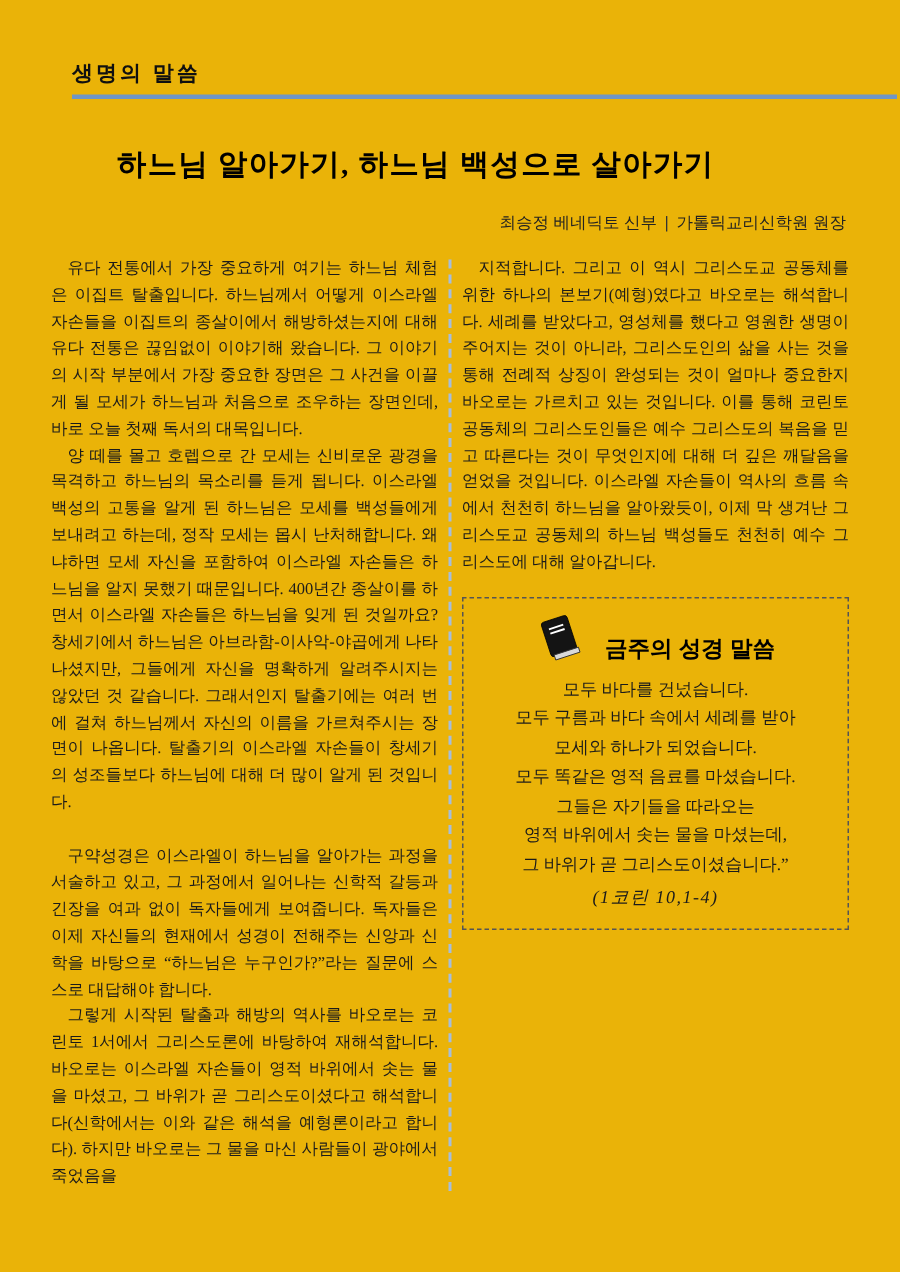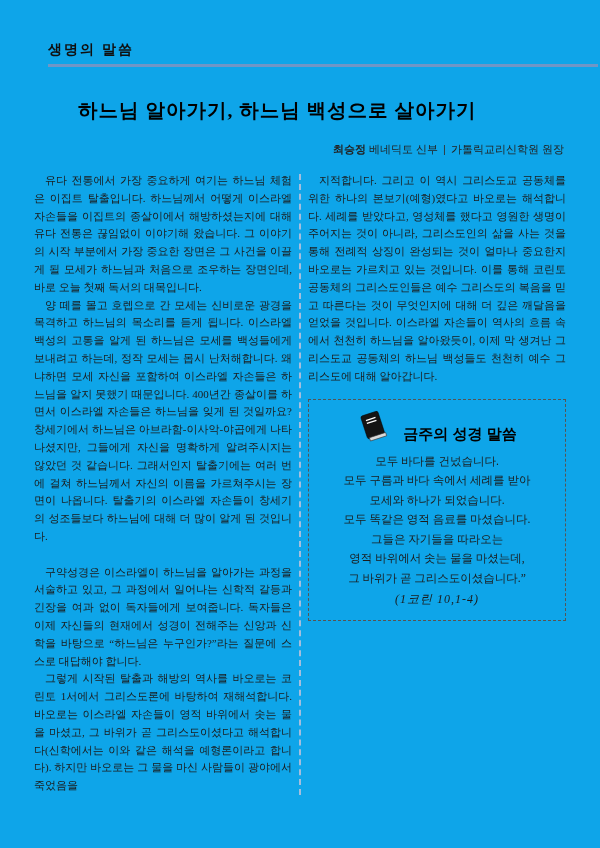--- a/index.html
+++ b/index.html
@@ -1,38 +1,38 @@
 <!DOCTYPE html>
 <html><head>
 <meta charset="utf-8">
 <style>
   html,body { margin:0; padding:0; background:#ffffff; }
   .page {
     width:600px; height:848px; position:relative; overflow:hidden;
-    background:#0ea5e9; color:#1b1b1b;
+    background:#eab308; color:#1b1b1b;
     font-family:"Liberation Serif", serif;
   }
   
   .masthead { padding:40px 0 0 48px; }
   .section-label {
     font-family:"Liberation Sans", sans-serif;
     font-weight:bold; font-size:14px; letter-spacing:2px; color:#101010;
   }
   .header-rule { margin:5px 2px 0 48px; height:3px; background:#7096c6; }
 
   
   .title {
     margin:30px 30px 0 78px; font-size:19.5px; font-weight:bold;
     letter-spacing:1px; color:#000;
   }
   .byline {
     text-align:right; margin:18px 36px 0 0;
     font-family:"Liberation Sans", sans-serif; font-size:11px; color:#222;
   }
-  .byline .name { font-weight:bold;text-align:center; }
+  .byline .name { font-weight:normal;text-align:center; }
   .byline .sep { margin:0 5px; color:#333; }
 
   
   .columns { display:flex; margin:15px 34px 0 34px; }
   .col { width:258px; font-size:11px; line-height:17.8px; text-align:justify; color:#1b1b1b; }
   .divider { border-left:2px dashed #a5bedd; margin:2px 7px 0 7px; }
   .para { margin:0; text-indent:1em; }
   .gap { margin-top:17.8px; }
 
   

